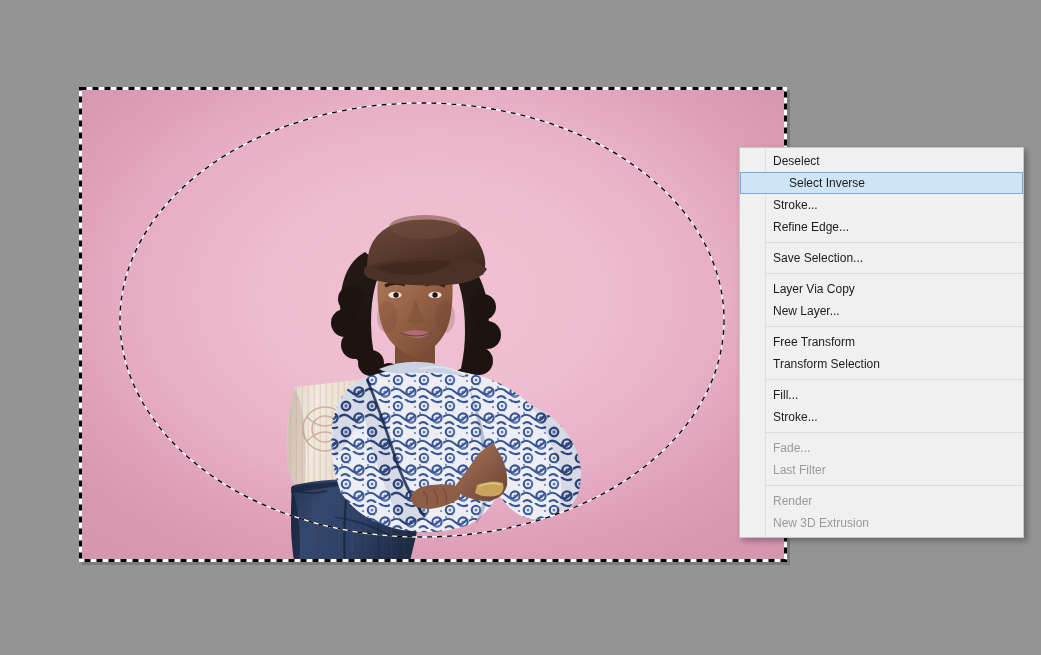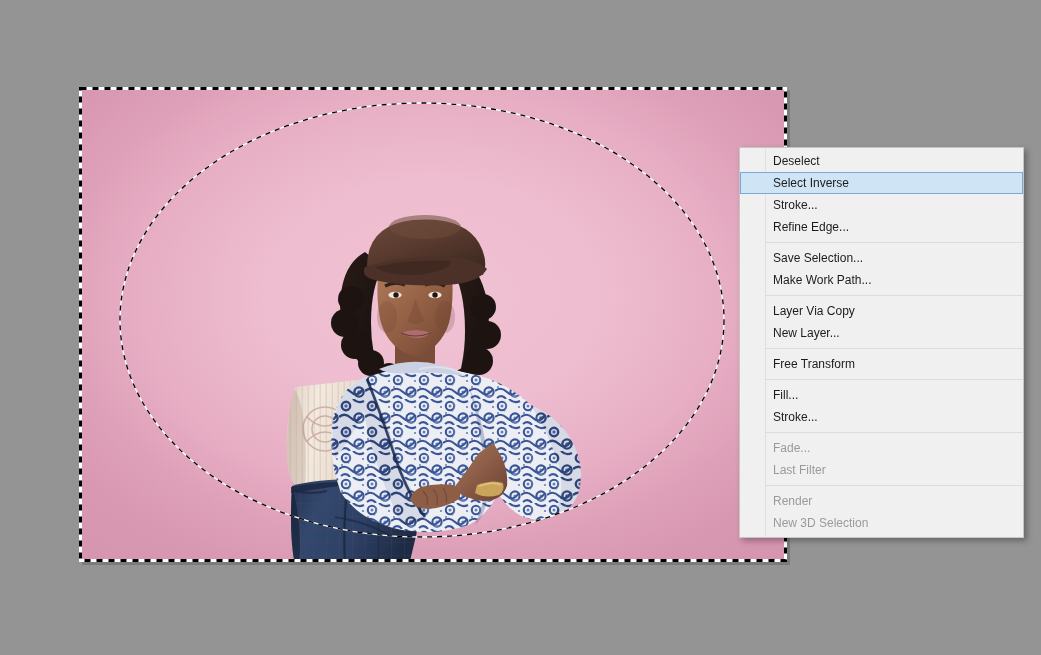--- a/index.html
+++ b/index.html
@@ -91,21 +91,21 @@
     white-space: nowrap;
     box-sizing: border-box;
     z-index: 2;
   }
   .menu-item.disabled { color: #9a9a9a; }
   .menu-item.selected {
     background: #cfe4f5;
     border: 1px solid #7ba9d6;
     height: 22px;
     line-height: 20px;
-    padding-left: 32px;
+    padding-left: 48px;
     margin: 0 -0px;
   }
   .menu-sep {
     position: relative;
     height: 1px;
     margin: 4px 0 4px 25px;
     background: #dcdcdc;
     z-index: 2;
   }
 </style>
@@ -344,40 +344,40 @@
     <div id="menu-gutter"></div>
 
     <div class="menu-item">Deselect</div>
     <div class="menu-item selected">Select Inverse</div>
     <div class="menu-item">Stroke...</div>
     <div class="menu-item">Refine Edge...</div>
 
     <div class="menu-sep"></div>
 
     <div class="menu-item">Save Selection...</div>
-    <div class="menu-item">Make Work Path...</div>
 
     <div class="menu-sep"></div>
 
     <div class="menu-item">Layer Via Copy</div>
     <div class="menu-item">New Layer...</div>
 
     <div class="menu-sep"></div>
 
     <div class="menu-item">Free Transform</div>
+    <div class="menu-item">Transform Selection</div>
 
     <div class="menu-sep"></div>
 
     <div class="menu-item">Fill...</div>
     <div class="menu-item">Stroke...</div>
 
     <div class="menu-sep"></div>
 
     <div class="menu-item disabled">Fade...</div>
     <div class="menu-item disabled">Last Filter</div>
 
     <div class="menu-sep"></div>
 
     <div class="menu-item disabled">Render</div>
-    <div class="menu-item disabled">New 3D Selection</div>
+    <div class="menu-item disabled">New 3D Extrusion</div>
   </div>
 
 </div>
 
 </body></html>

